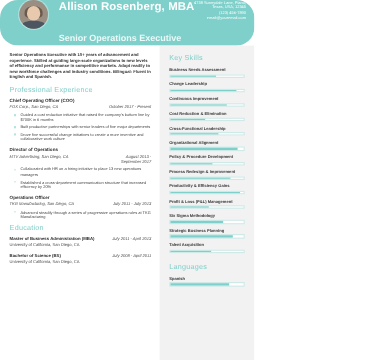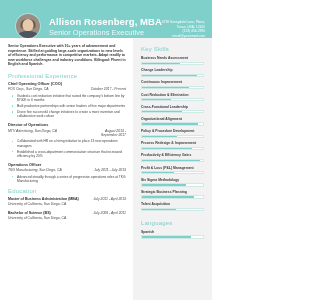--- a/index.html
+++ b/index.html
@@ -9,21 +9,21 @@
     font-family:"Liberation Sans", sans-serif;
     color:#3c3c3c;
     overflow:hidden;
   }
   .page{position:relative;width:212px;height:300px;background:#fff;}
 
   
   .header{
     position:absolute;left:0;top:0;width:212px;height:38px;
     background:#7fcfca;
-    display:flex;align-items:flex-end;
+    display:flex;align-items:flex-start;border-radius:15px;
   }
   .avatar{
     width:24px;height:24px;border-radius:50%;
     margin-left:16px;flex:0 0 auto;
     background:#9a8d82;
     overflow:hidden;position:relative;
     box-shadow:0 0 0 1px rgba(255,255,255,.35);
   }
   .avatar .face{
     position:absolute;left:50%;top:44%;transform:translate(-50%,-50%);
@@ -40,21 +40,21 @@
     width:20px;height:9px;border-radius:50% 50% 0 0;
     background:#4c5560;
   }
   .name-block{margin-left:9px;flex:1 1 auto;min-width:0;}
   .name{
     font-size:9.5px;font-weight:bold;color:#ffffff;
     letter-spacing:.1px;line-height:11px;white-space:nowrap;
   }
   .title{
     font-size:7.5px;color:#eafaf8;line-height:10px;
-    white-space:nowrap;margin-top:1px;
+    white-space:nowrap;margin-top:16px;font-weight:bold;
   }
   .contact{
     margin-right:7px;text-align:right;flex:0 0 auto;
     font-size:3.3px;line-height:4.4px;color:#ffffff;
   }
   .contact div{white-space:nowrap;}
 
   
   .left{
     position:absolute;left:0;top:38px;width:133px;height:262px;

